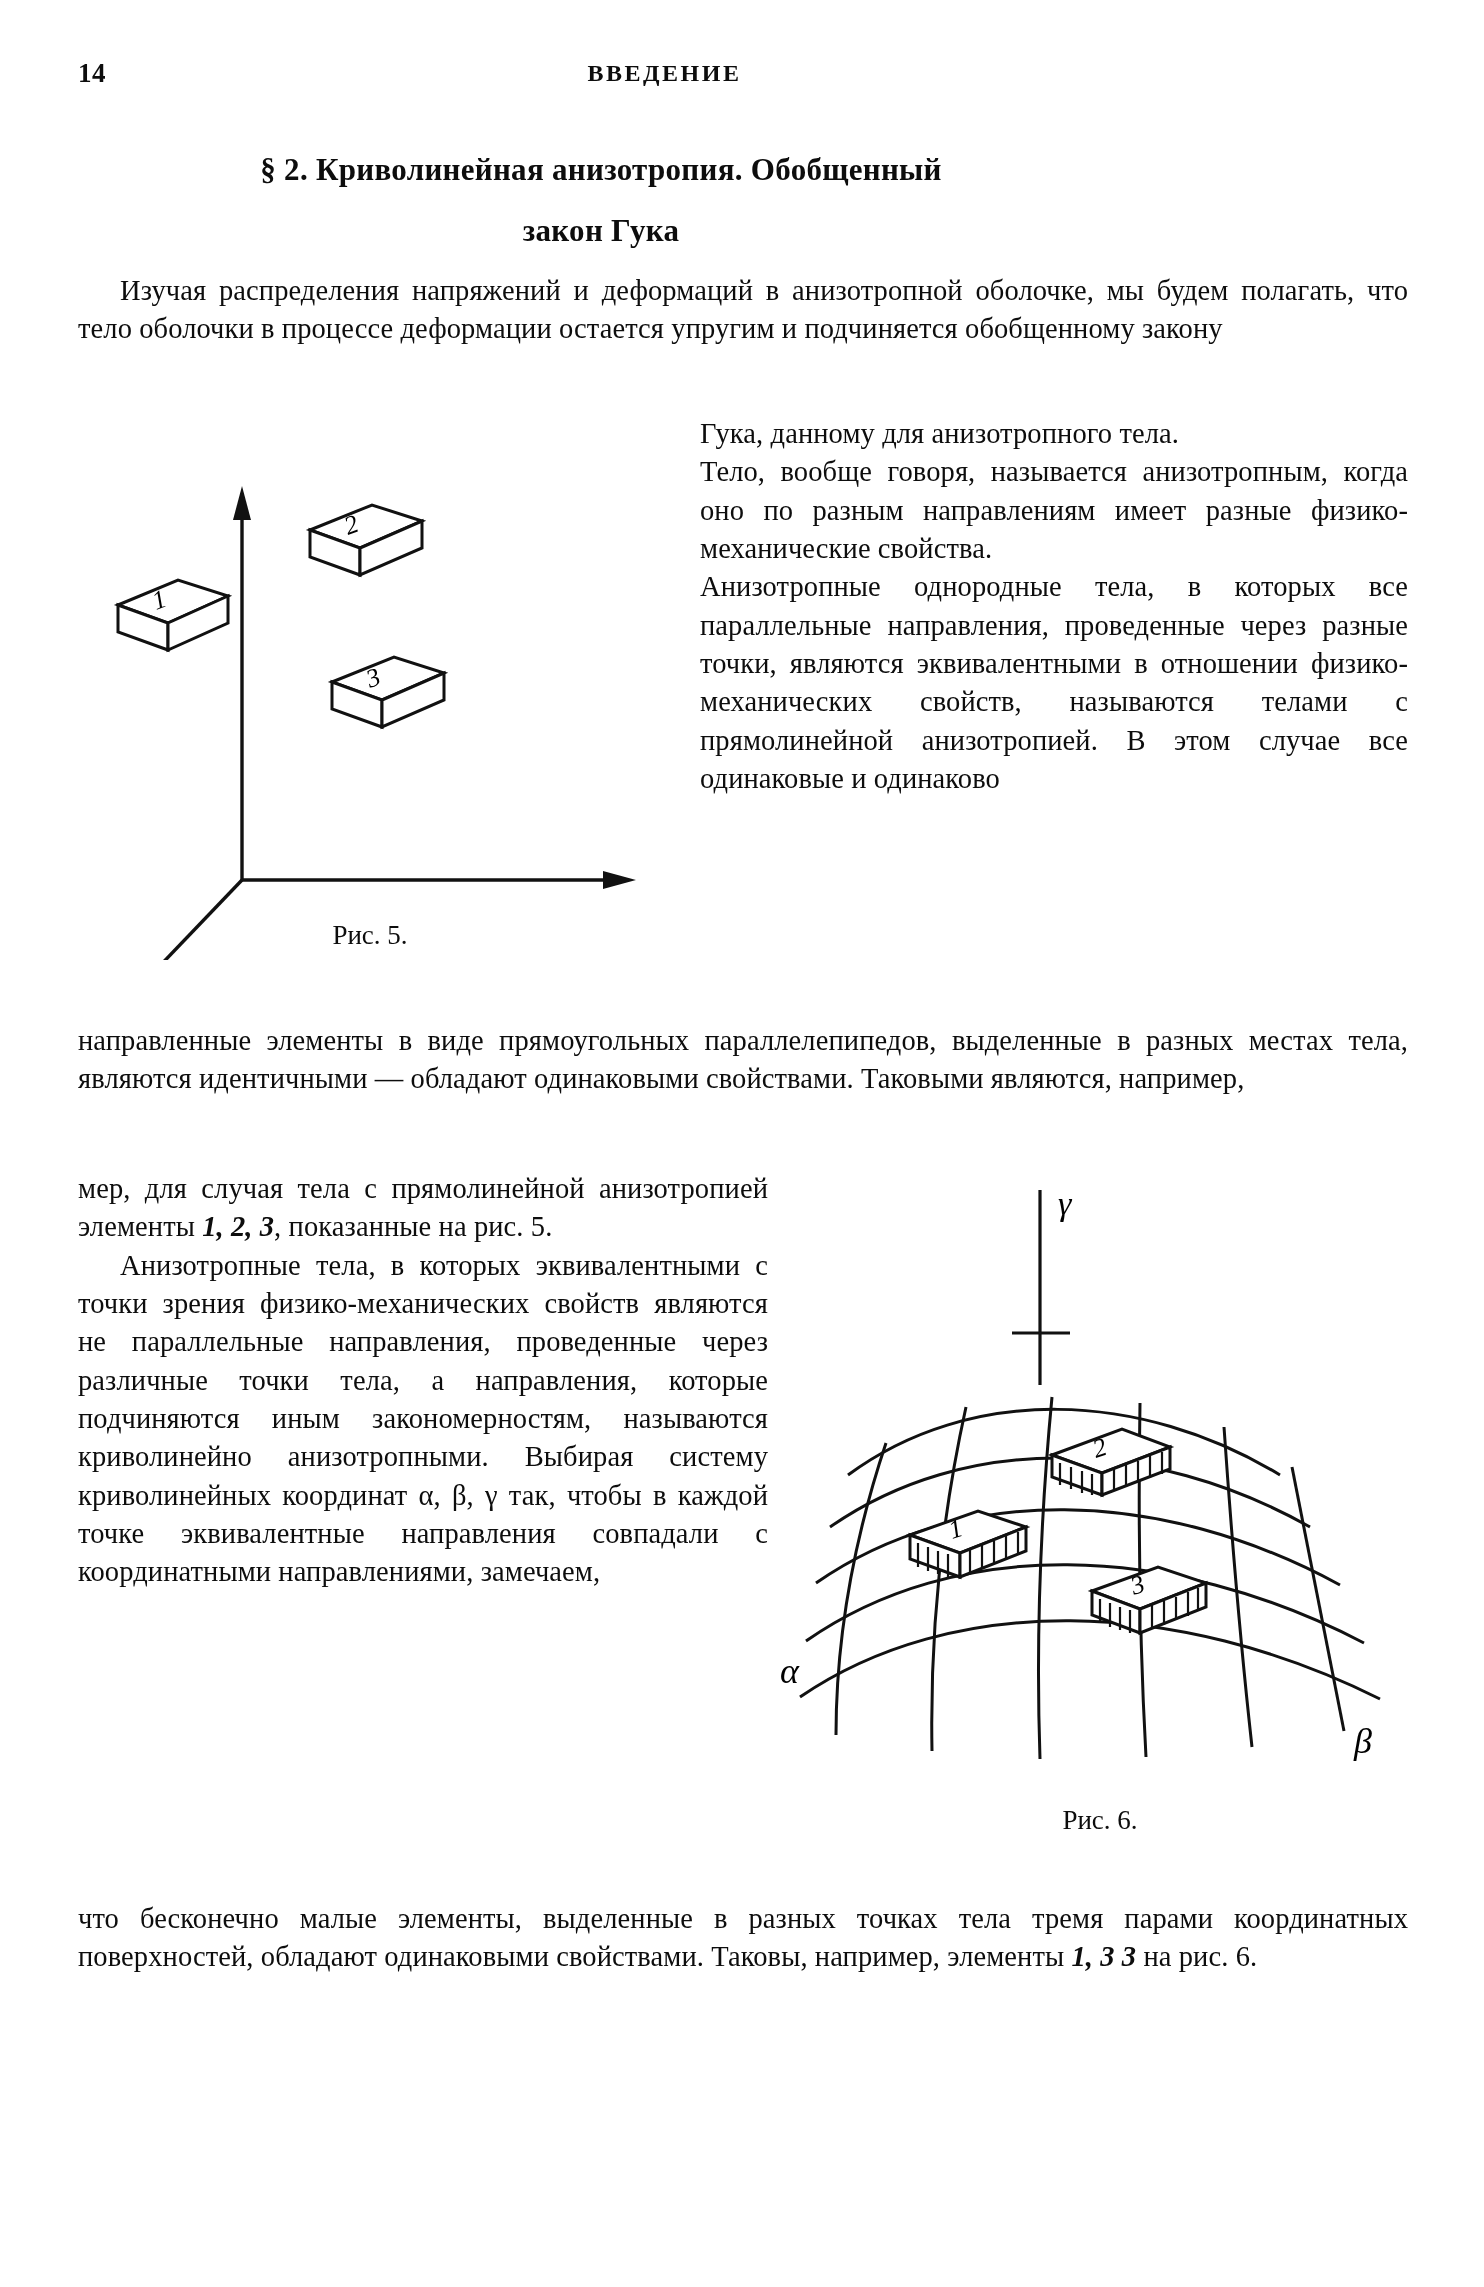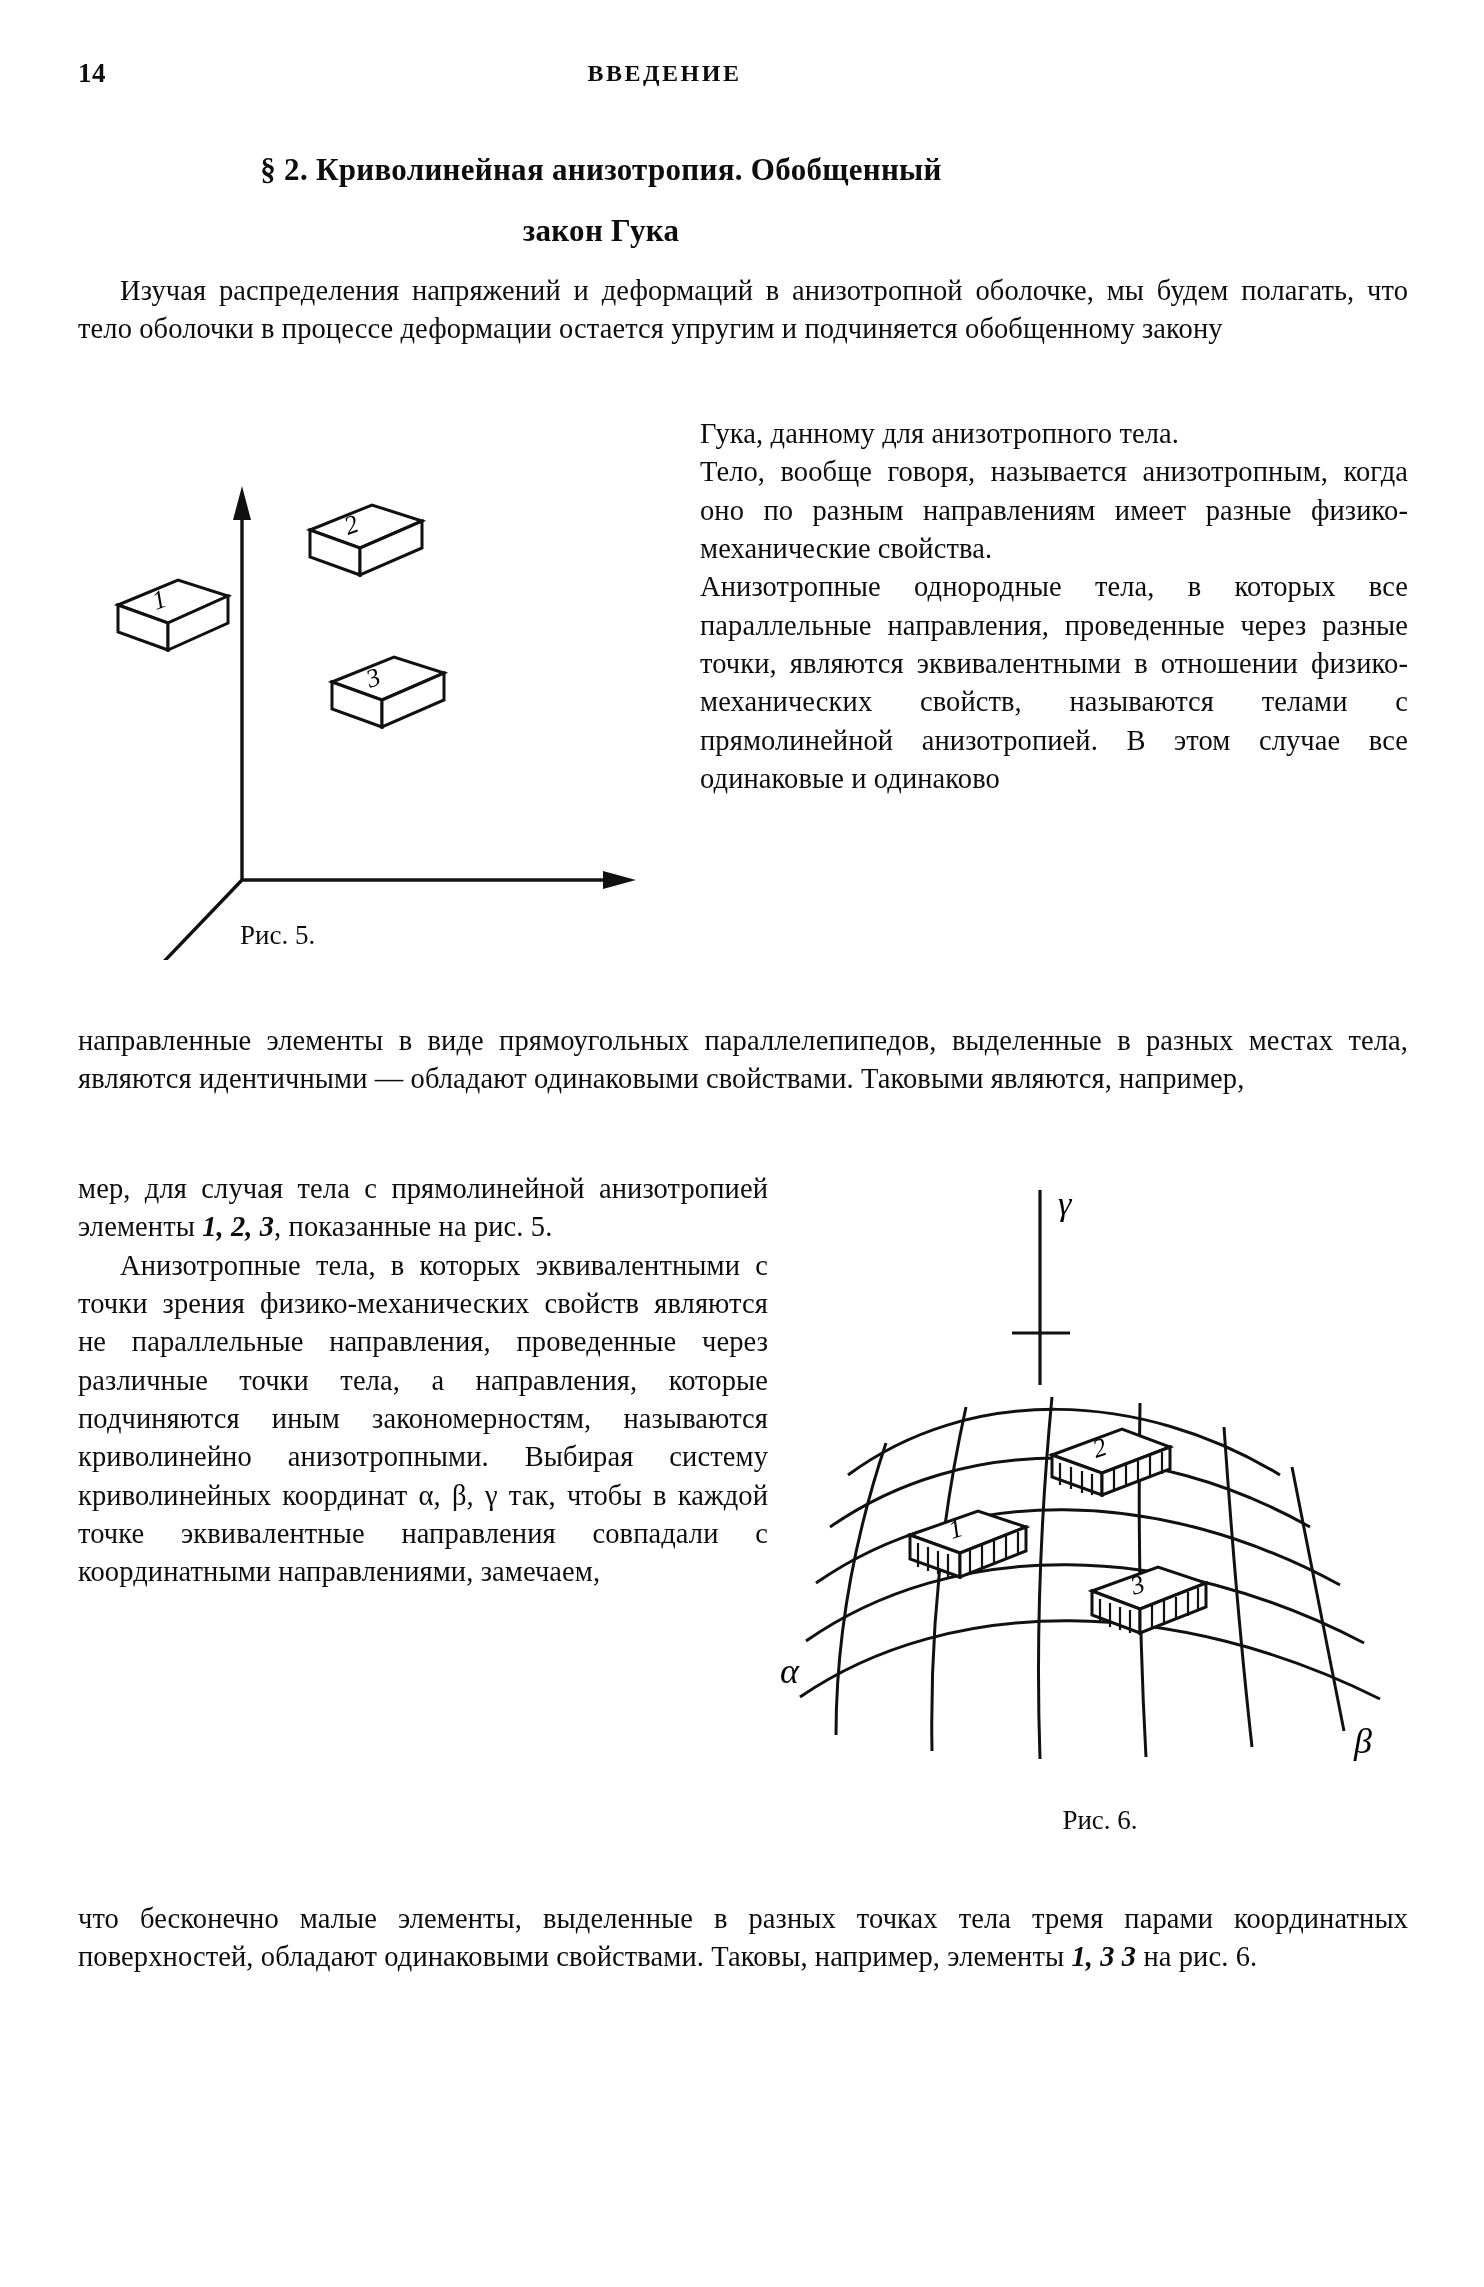--- a/index.html
+++ b/index.html
@@ -121,20 +121,21 @@
     left: 60px;
     top: 420px;
     width: 630px;
     height: 540px;
   }
   #fig5 .caption {
     position: absolute;
     left: 180px;
     top: 500px;
     width: 260px;
+    text-align: center;
     font-size: 27px;
   }
   #fig6 {
     left: 740px;
     top: 1175px;
     width: 680px;
     height: 700px;
   }
   #fig6 .caption {
     position: absolute;

